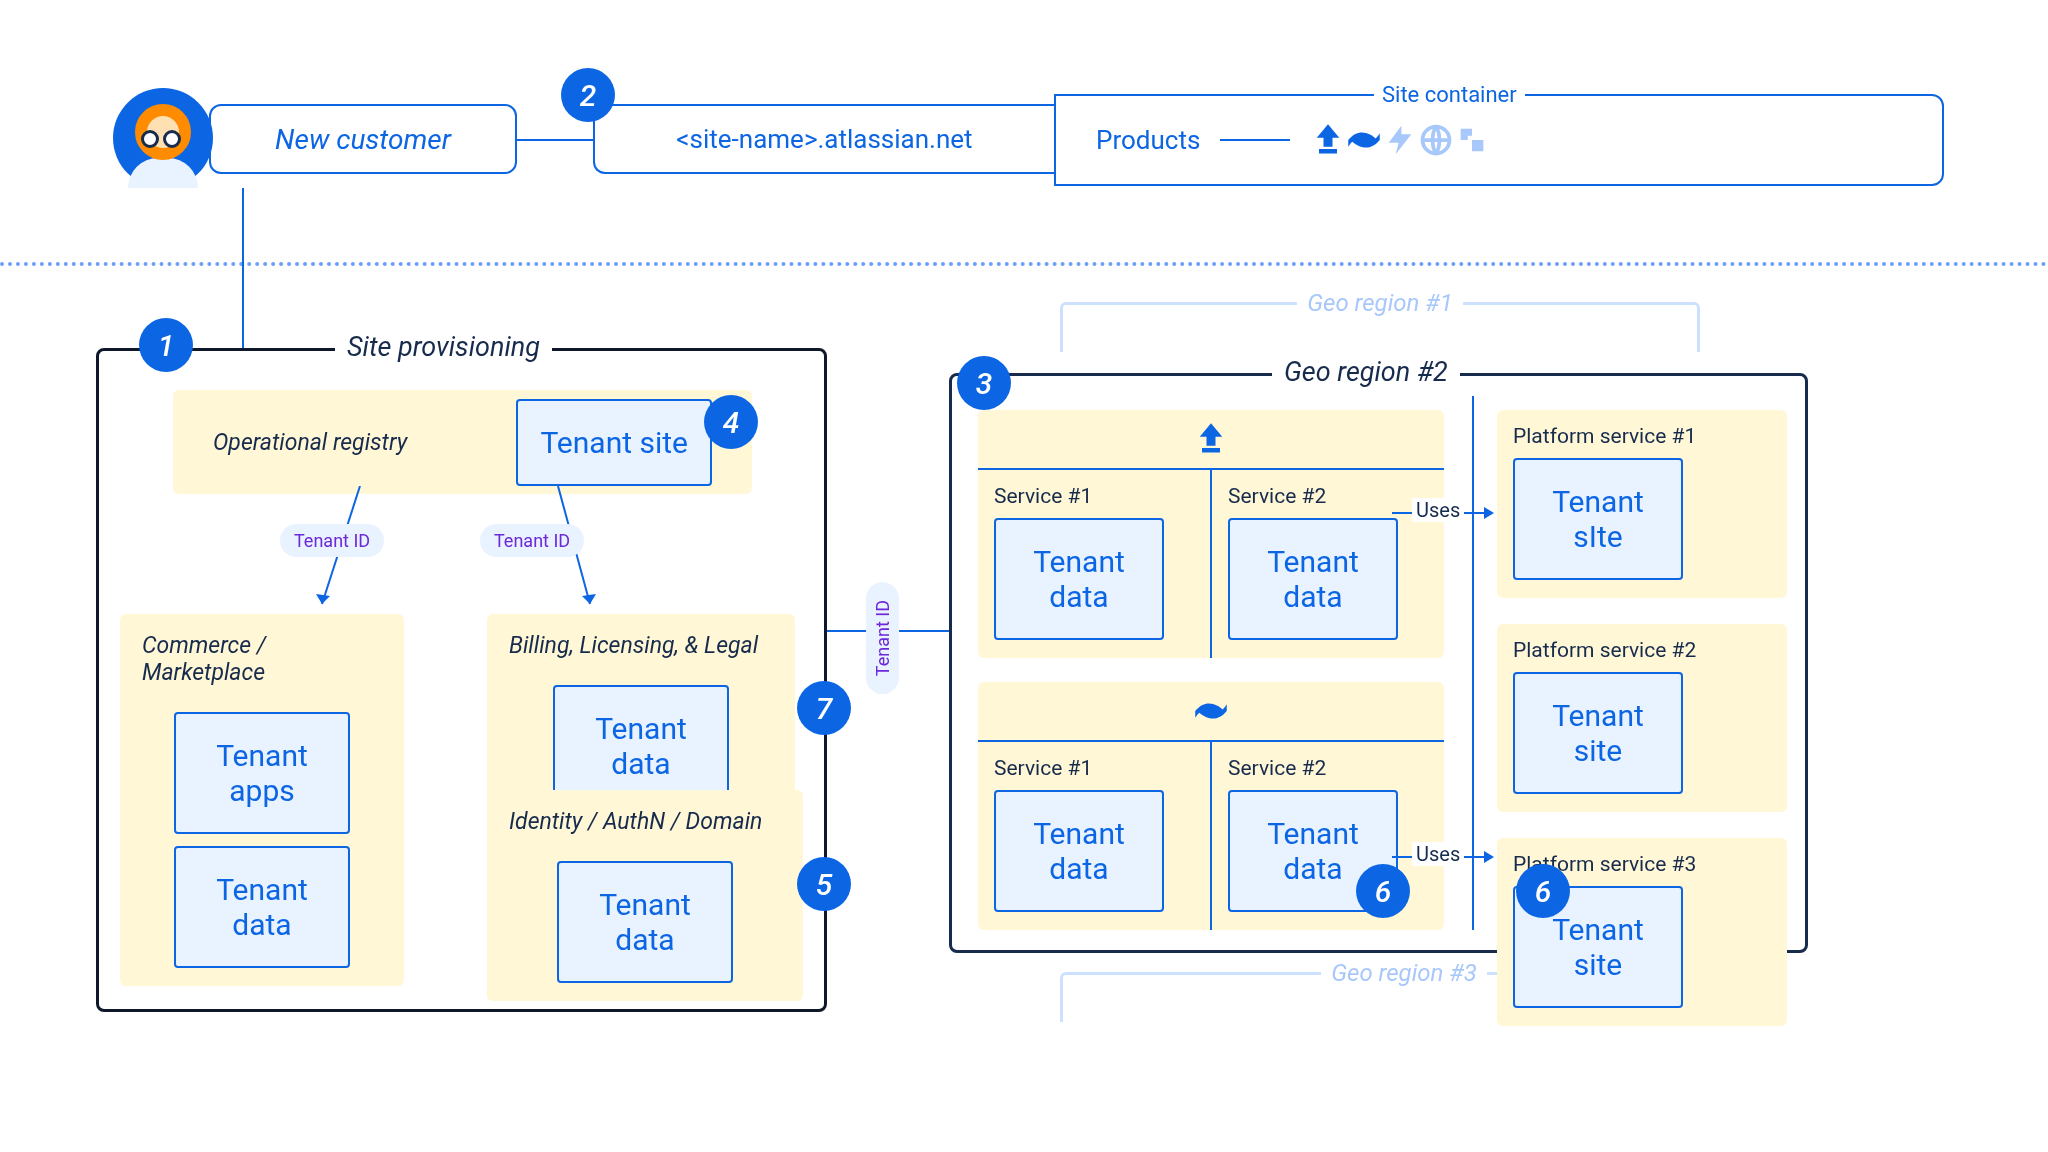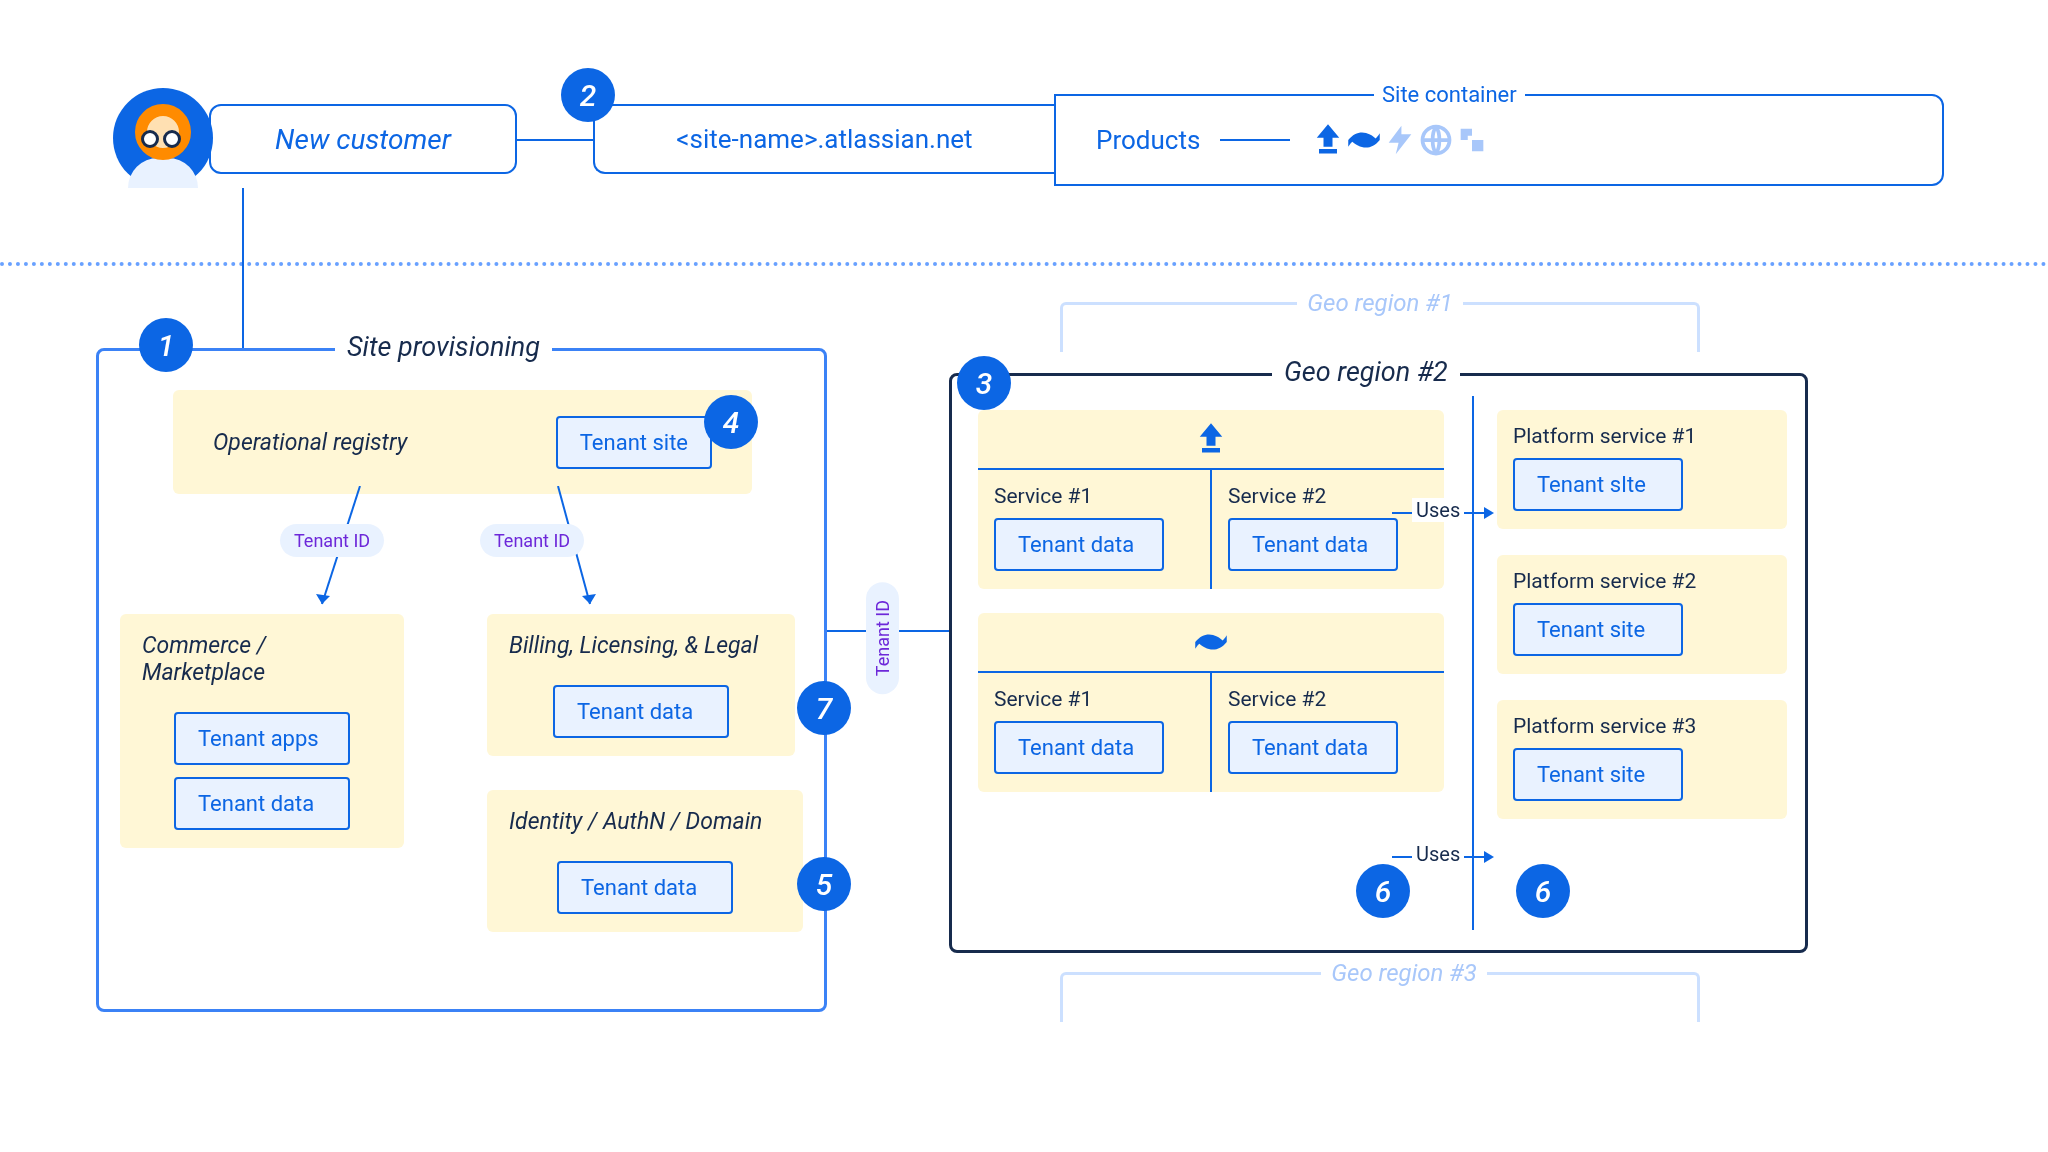--- a/index.html
+++ b/index.html
@@ -139,21 +139,21 @@
     top: 262px;
     border-top: 4px dotted #69A1FF;
     z-index: 1;
   }
   
   
   .provisioning {
     position: absolute;
     left: 96px; top: 348px;
     width: 731px; height: 664px;
-    border: 3px solid #3b82f6;
+    border: 3px solid #0f172a;
     border-radius: 8px;
     padding-left: 28px;
   }
   .provisioning-title {
     position: absolute;
     top: -20px; left: 236px;
     background: #fff;
     padding: 0 12px;
     font-size: 27px;
   }
@@ -167,26 +167,26 @@
   .yellow-card-title {
     font-size: 23px;
     font-style: italic;
     color: #172B4D;
     margin-bottom: 14px;
   }
   .blue-chip {
     background: #E9F2FF;
     border: 2px solid #0C66E4;
     color: #0C66E4;
-    font-size: 22px;
-    padding: 12px 22px;
+    font-size: 30px;
+    padding: 24px 22px;
     border-radius: 4px;
     margin-top: 12px;
     display: inline-block;
-    text-align: left;
+    text-align: center;
   }
   
   .tenant-pill {
     position: absolute;
     background: #E9F2FF;
     color: #6d28d9;
     font-size: 18px;
     padding: 6px 14px;
     border-radius: 18px;
     z-index: 8;

